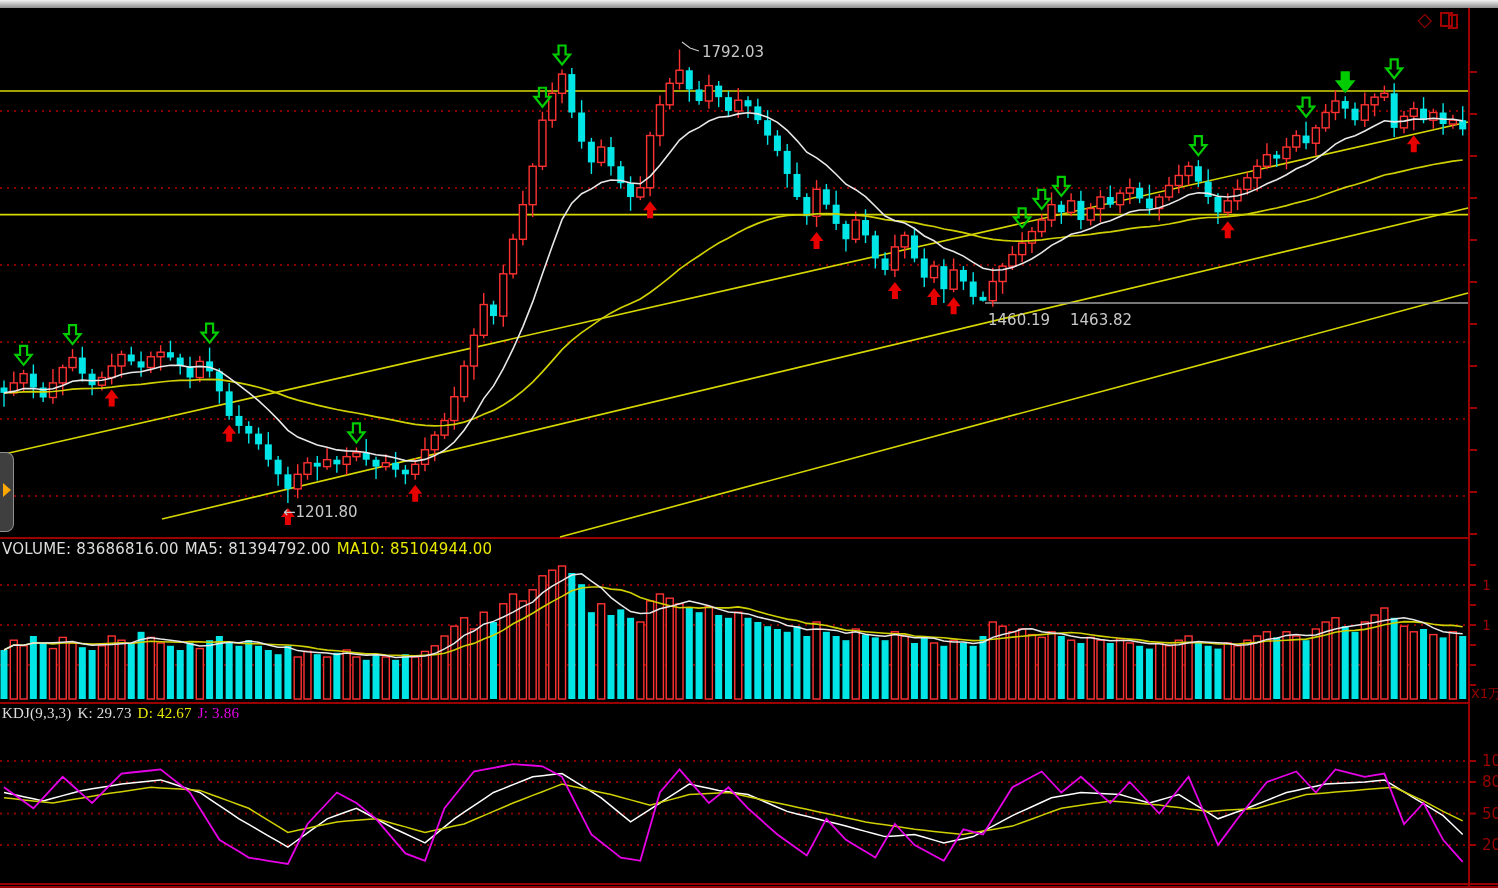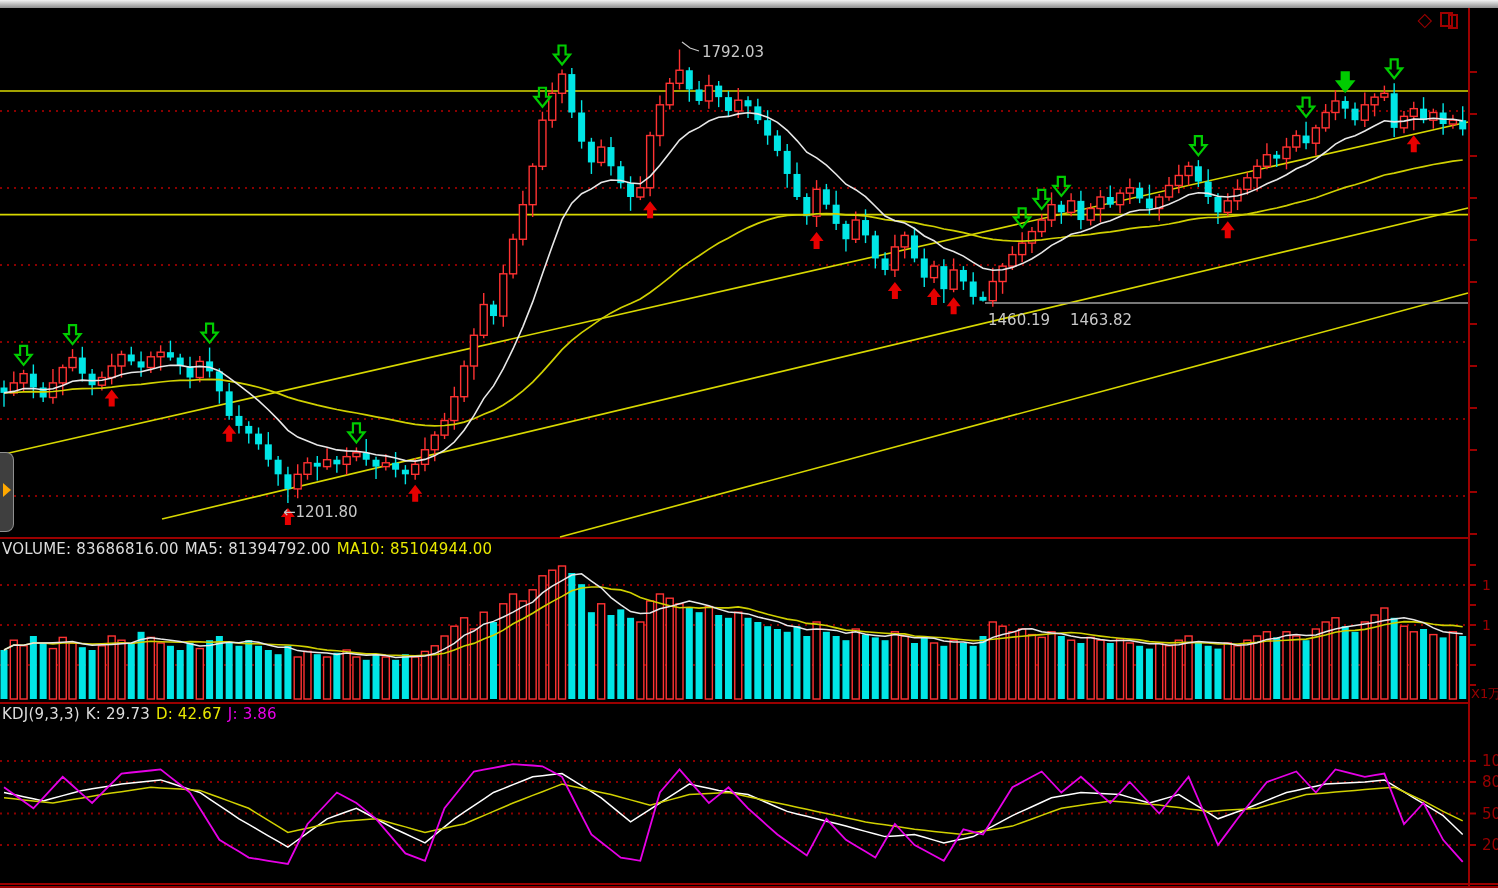--- a/index.html
+++ b/index.html
@@ -7,21 +7,21 @@
   #stage{position:relative;width:1498px;height:888px;background:#000;}
   #top-strip{position:absolute;left:0;top:0;width:1498px;height:8px;
     background:linear-gradient(#f2f2f2,#8e8e8e);}
   svg{position:absolute;left:0;top:0;}
   .hdr{position:absolute;font-size:15px;white-space:nowrap;letter-spacing:0.2px;z-index:5;}
   .hdr span{margin-right:6px;}
   .w{color:#dcdcdc;} .y{color:#e8e800;} .m{color:#e600e6;}
   .red-arrow{color:#ff1111;font-weight:bold;font-size:17px;}
   #hdr-main{left:2px;top:9px;}
   #hdr-vol{left:2px;top:540px;text-align:center;}
-  #hdr-kdj{left:2px;top:705px;}
+  #hdr-kdj{left:2px;top:705px;font-family:Liberation Serif, serif;}
   #win-icons{position:absolute;right:40px;top:10px;z-index:6;display:flex;align-items:center;gap:8px;}
   #diamond{color:#a00000;font-size:19px;line-height:18px;}
   #cascade{position:relative;width:18px;height:15px;}
   #cascade .r1{position:absolute;left:0;top:0;width:9px;height:11px;border:2px solid #a00000;}
   #cascade .r2{position:absolute;left:8px;top:2px;width:6px;height:11px;border:2px solid #a00000;}
   #flyout{position:absolute;left:0;top:452px;width:13px;height:78px;background:#3f3f3f;
     border:1px solid #909090;border-left:none;border-radius:0 8px 8px 0;z-index:5;}
   #flyout .tri{position:absolute;left:3px;top:30px;width:0;height:0;
     border-top:7px solid transparent;border-bottom:7px solid transparent;border-left:8px solid #ffa800;}
 </style>

